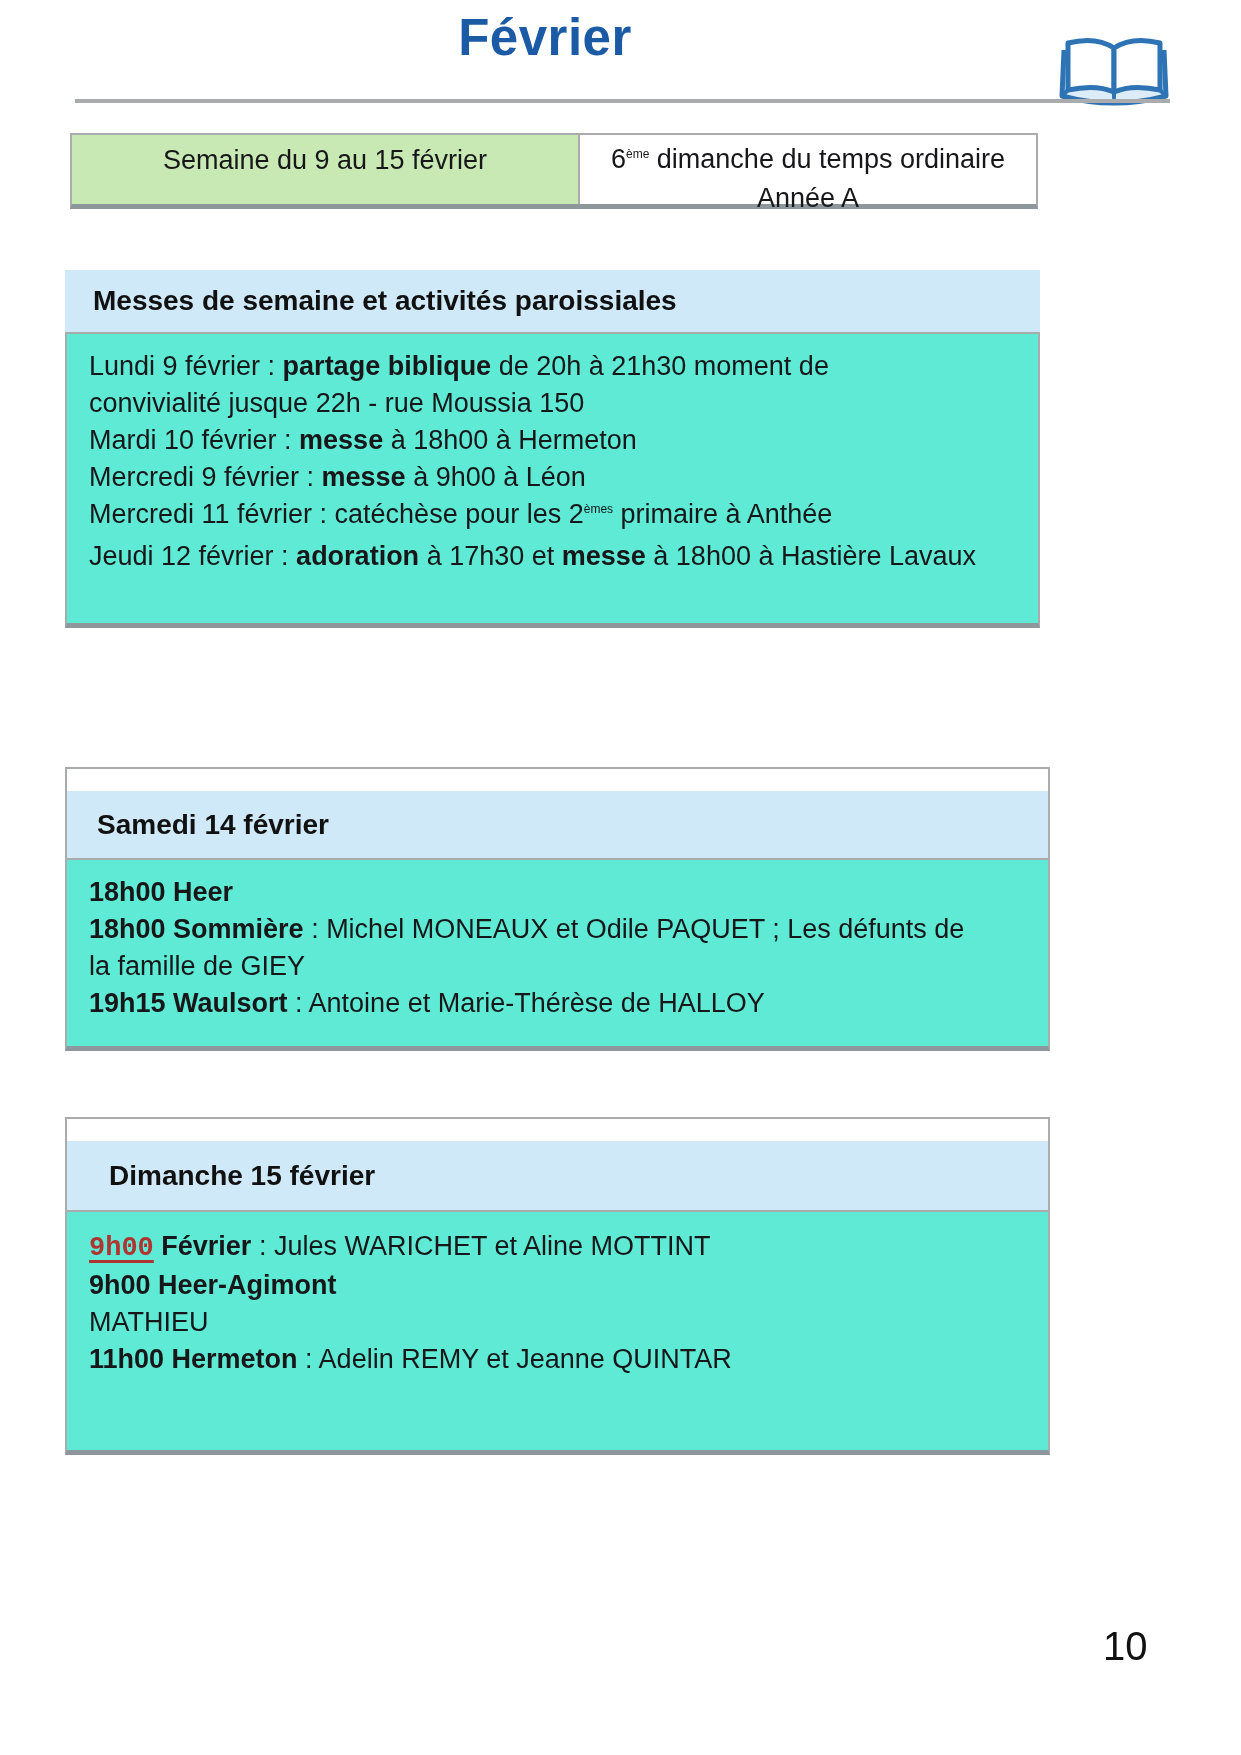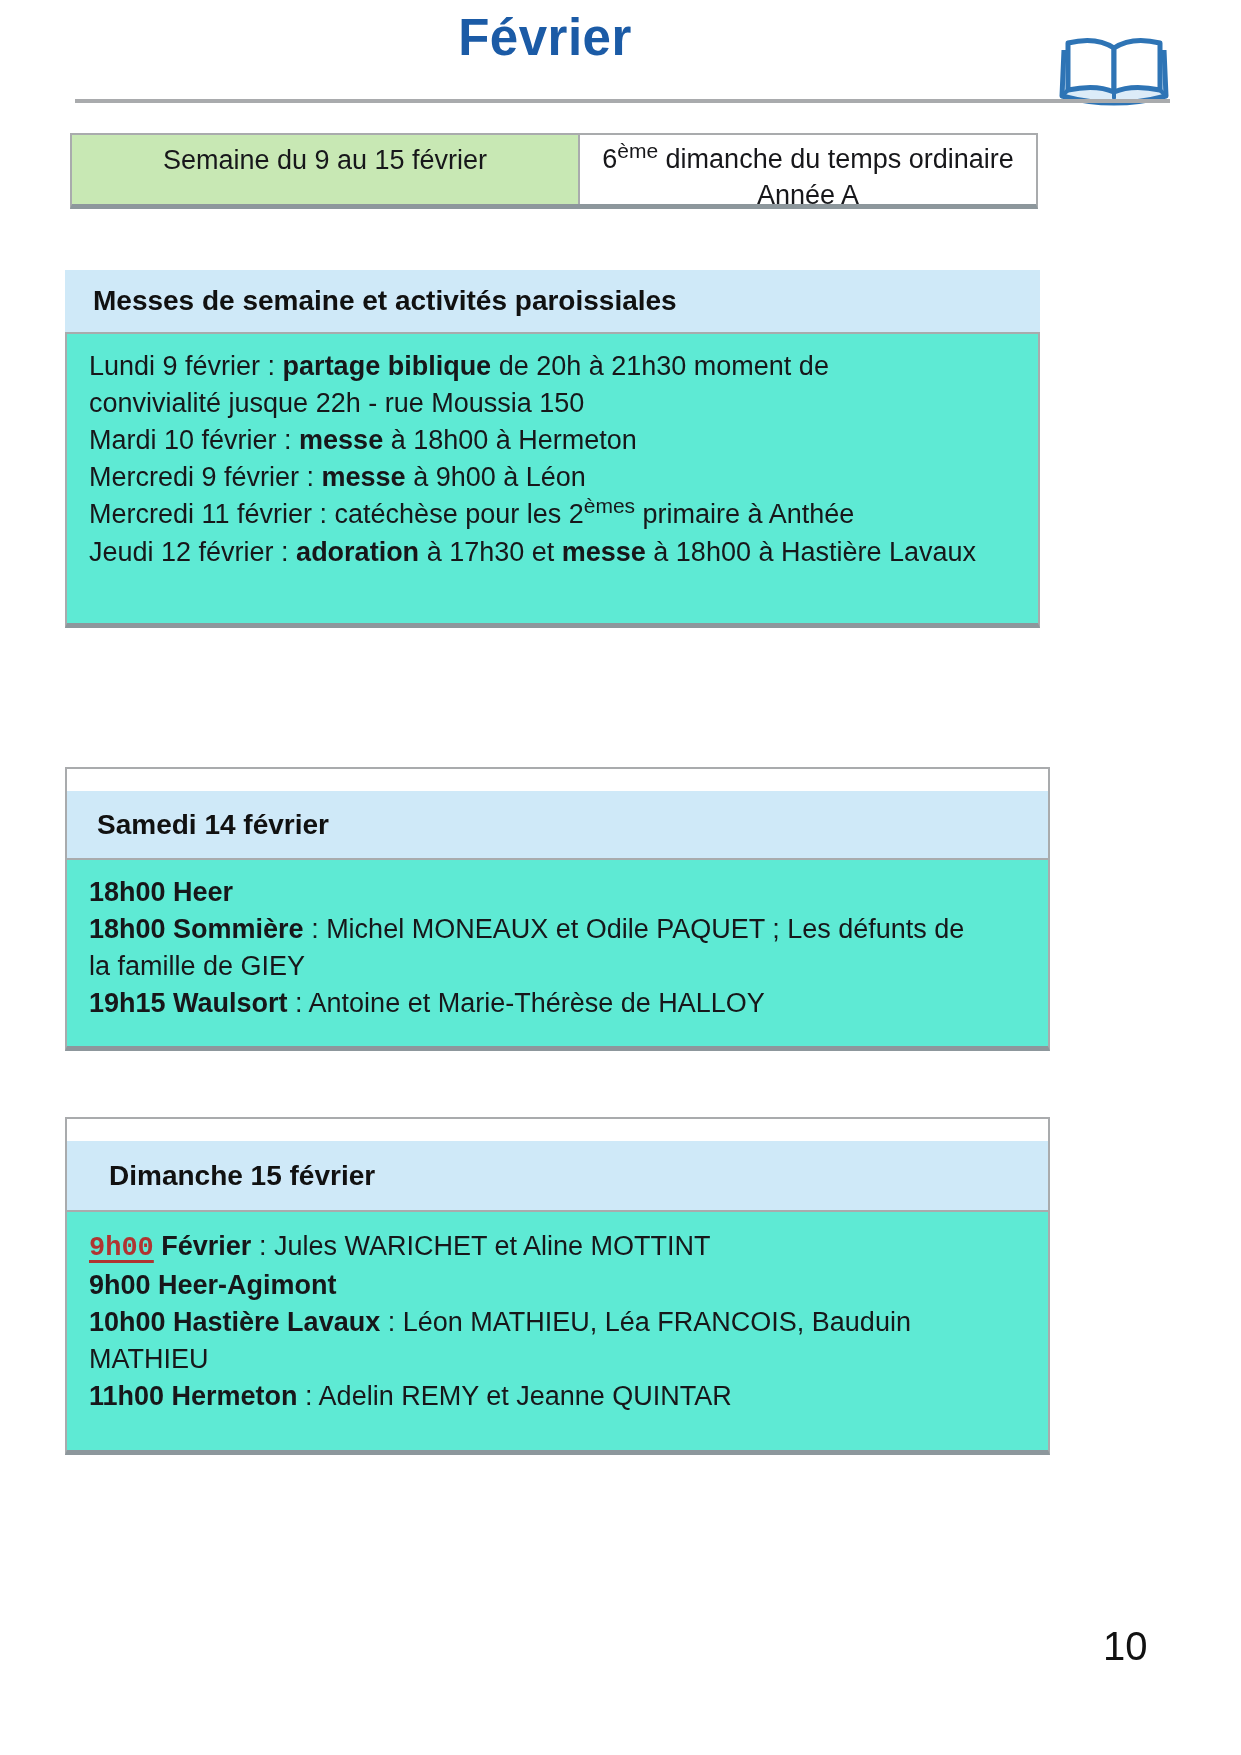--- a/index.html
+++ b/index.html
@@ -22,21 +22,21 @@
   .banner {
     position:absolute; left:70px; top:133px; width:968px; height:76px;
     display:flex; border:2px solid #a9abad; border-bottom:5px solid #8d979c; background:#fff;
   }
   .banner-left {
     width:508px; background:#c8e8b4; border-right:2px solid #a9abad;
     display:flex; justify-content:center; padding-top:10px;
     font-size:27px; color:#17171a;
   }
   .banner-right { flex:1; text-align:center; font-size:27px; line-height:34px; padding-top:7px; }
-  .sup { font-size:21px; position:relative; top:-10px; }
+  .sup { font-size:12px; position:relative; top:-10px; }
 
   
   .box { position:absolute; left:65px; background:#fff; }
   .box-header {
     background:#cfe9f8; font-weight:bold; font-size:28px; color:#111;
     display:flex; align-items:center;margin-top:22px;
   }
   .box-body {
     border:2px solid #a9abad; border-bottom:5px solid #8d979c; border-top:2px solid #a9abad;
     font-size:27px; line-height:37px; background:#5eead4;
@@ -117,21 +117,20 @@
     </div>
   </div>
 
   <div class="box box3 bordered">
     <div class="box-header">
       <span>Dimanche 15 février</span>
     </div>
     <div class="box-body">
       <p class="line"><span class="red">9h00</span><span class="b"> Février</span><span> : Jules WARICHET et Aline MOTTINT</span></p>
       <p class="line"><span class="b">9h00 Heer-Agimont</span></p>
-      <p class="line"><span class="b">10h00 Hastière Lavaux</span><span> : Léon MATHIEU, Léa FRANCOIS, Bauduin</span></p>
       <p class="line"><span>MATHIEU</span></p>
       <p class="line"><span class="b">11h00 Hermeton</span><span> : Adelin REMY et Jeanne QUINTAR</span></p>
     </div>
   </div>
 
   <div class="page-number">10</div>
 
 </div>
 
 </body></html>

